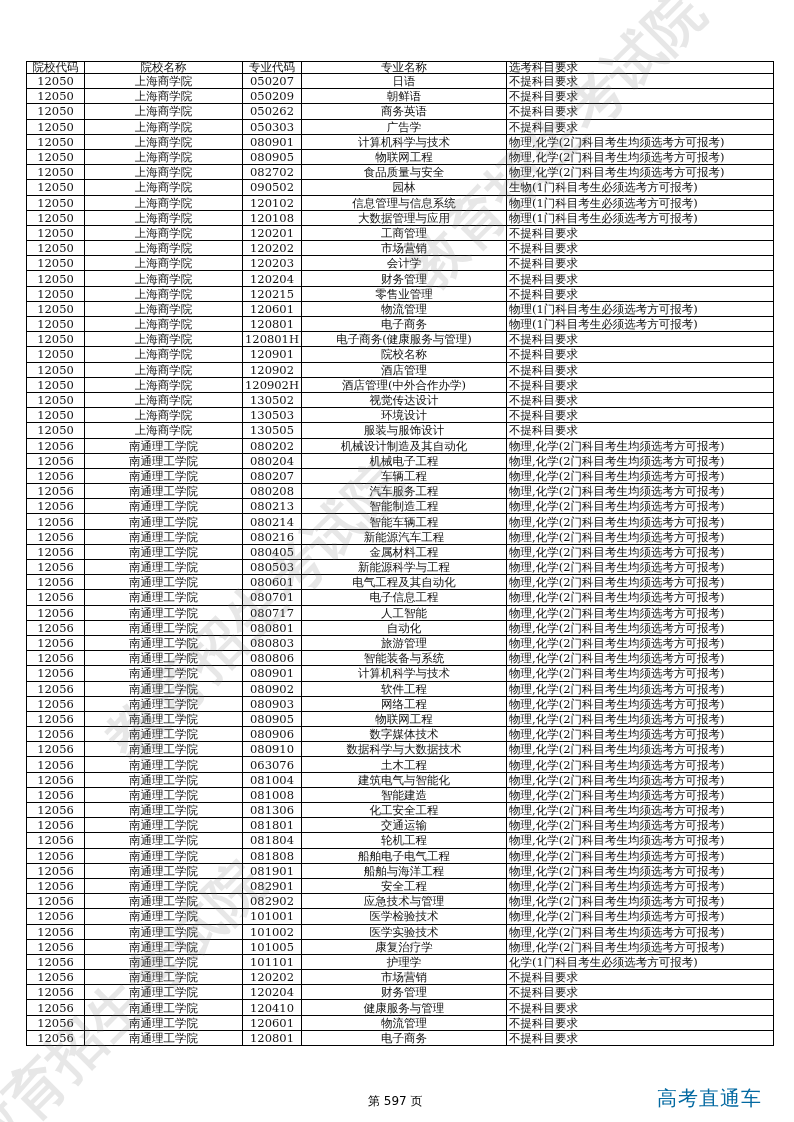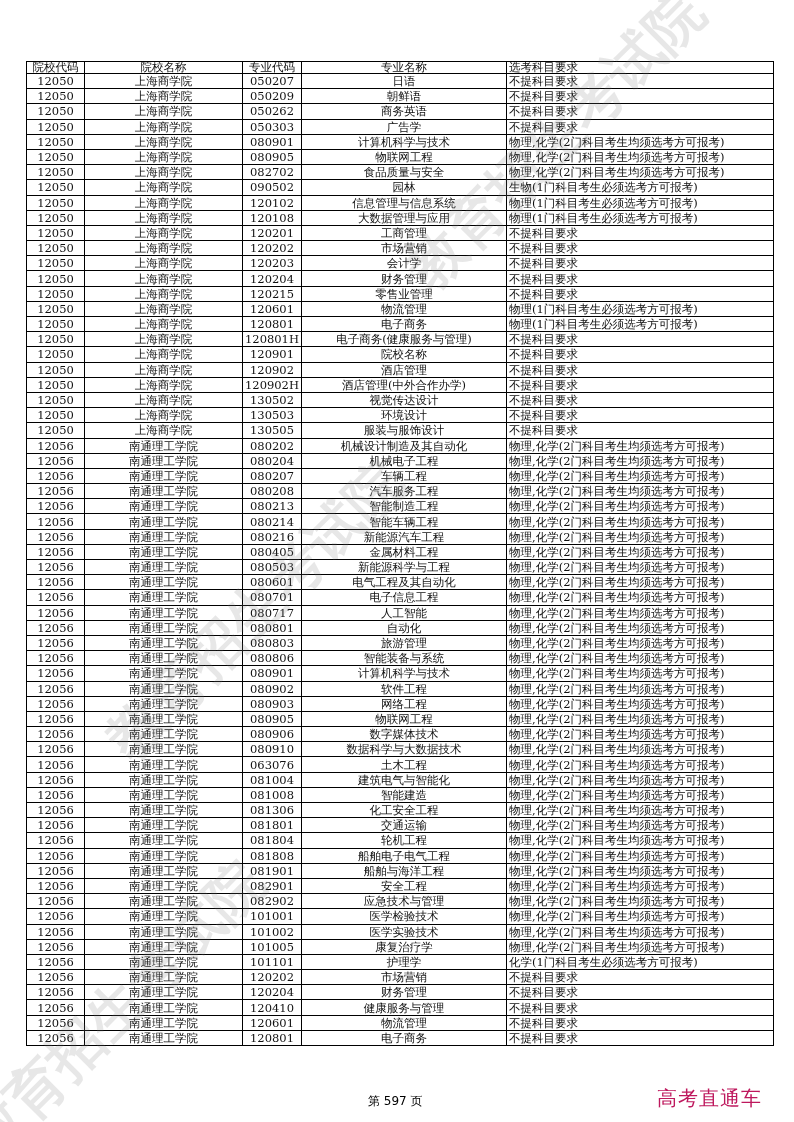--- a/index.html
+++ b/index.html
@@ -13,21 +13,21 @@
                white-space:nowrap; overflow:hidden; }
   table.grid th { height:11px; line-height:11px; font-size:11.5px; }
   .c1 { width:53px; text-align:center; }
   .c2 { width:153px; text-align:center; }
   .c3 { width:54px; text-align:center; }
   .c4 { width:200px; text-align:center; }
   .c5 { width:262px; text-align:left; }
   .footer-page { position:absolute; left:368px; top:1080px; font-size:12px;
                  font-family:"DejaVu Sans","Liberation Sans",sans-serif; color:#000000; }
   .footer-brand { position:absolute; left:657px; top:1072px; font-size:20px;
-                  font-family:Liberation Serif, serif; color:#be185d; letter-spacing:1px; }
+                  font-family:Liberation Serif, serif; color:#0369a1; letter-spacing:1px; }
   .wm { position:absolute; font-size:56px; color:rgba(120,120,120,0.18);
         font-family:"DejaVu Sans","Liberation Sans",sans-serif; transform:rotate(-45deg);
         pointer-events:none; white-space:nowrap; font-weight:bold; }
 </style>
 </head>
 <body>
 
 <div class="page">
 
   <table class="grid">

